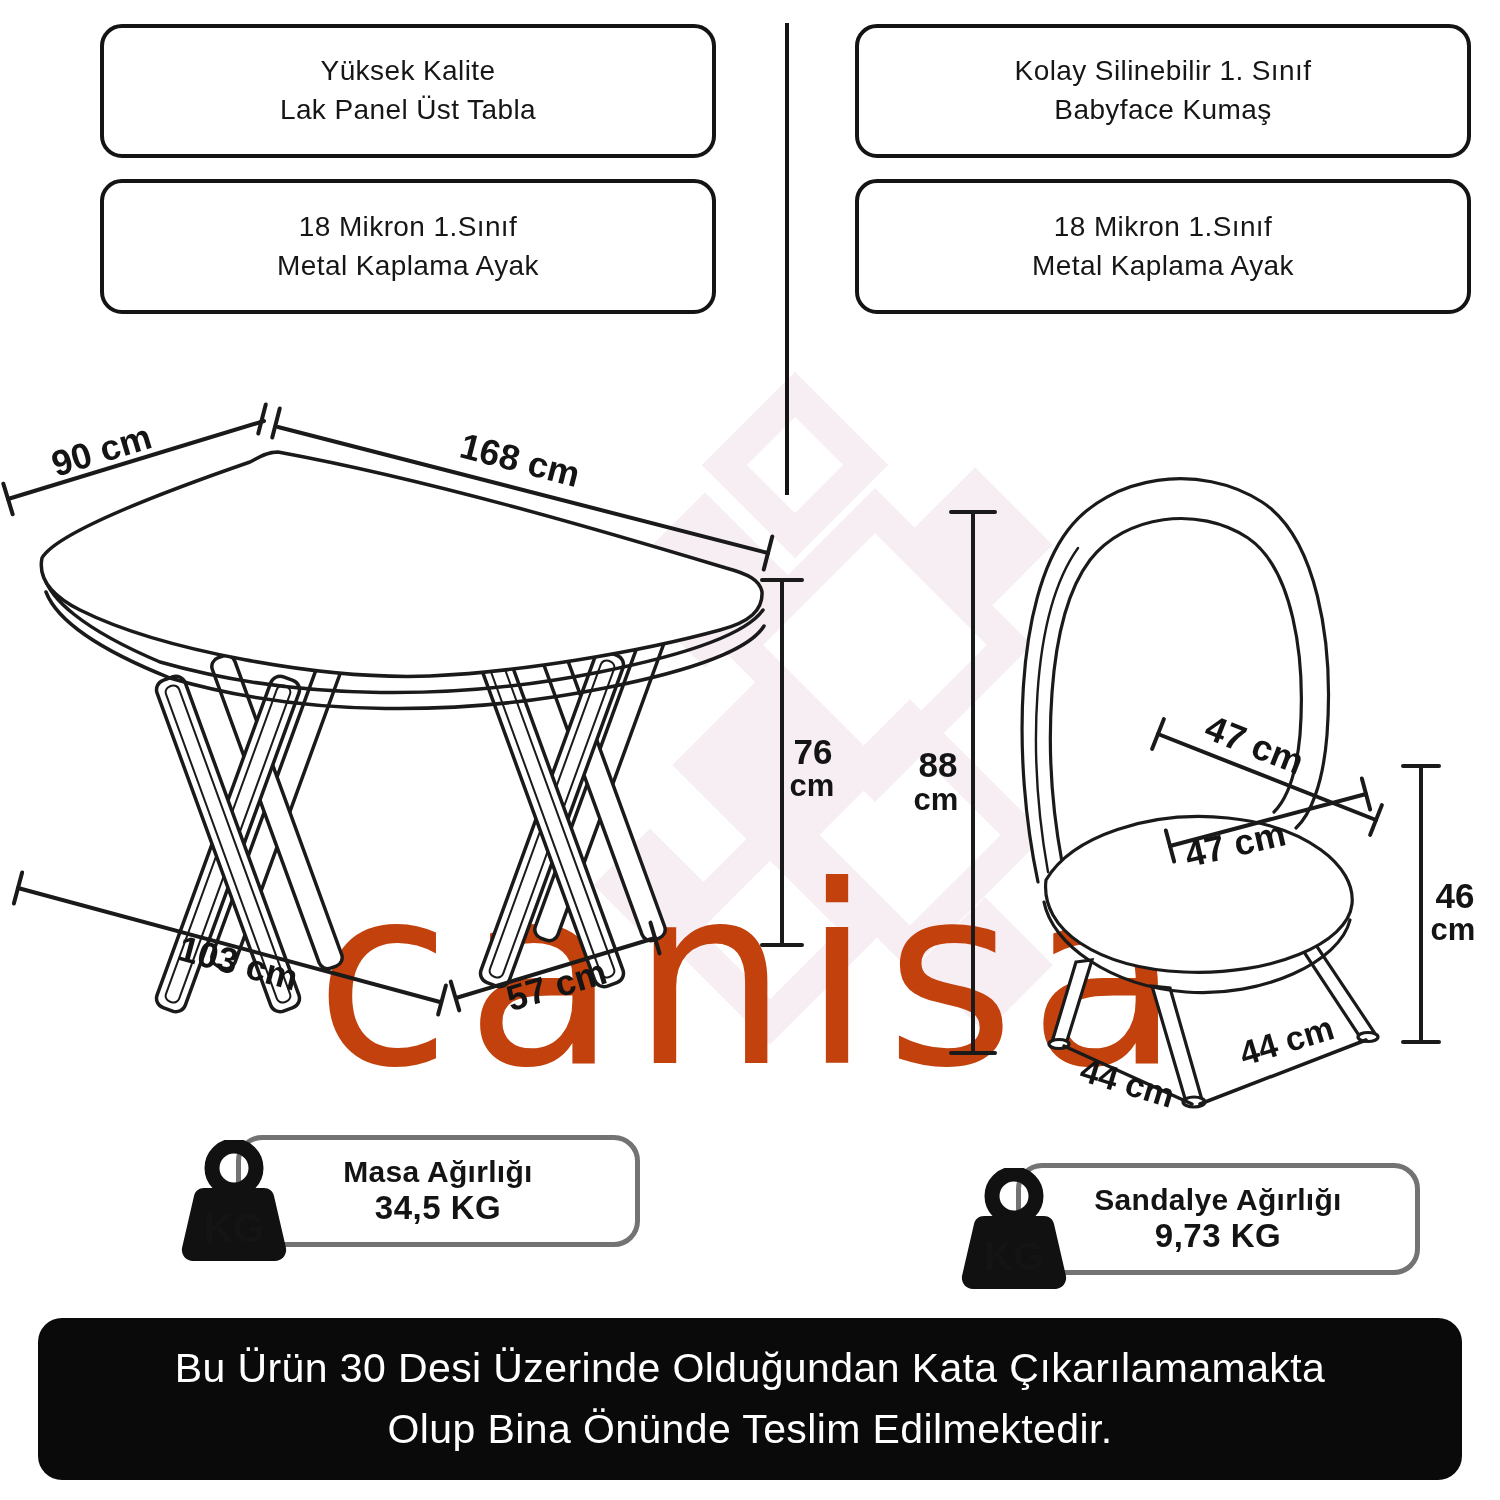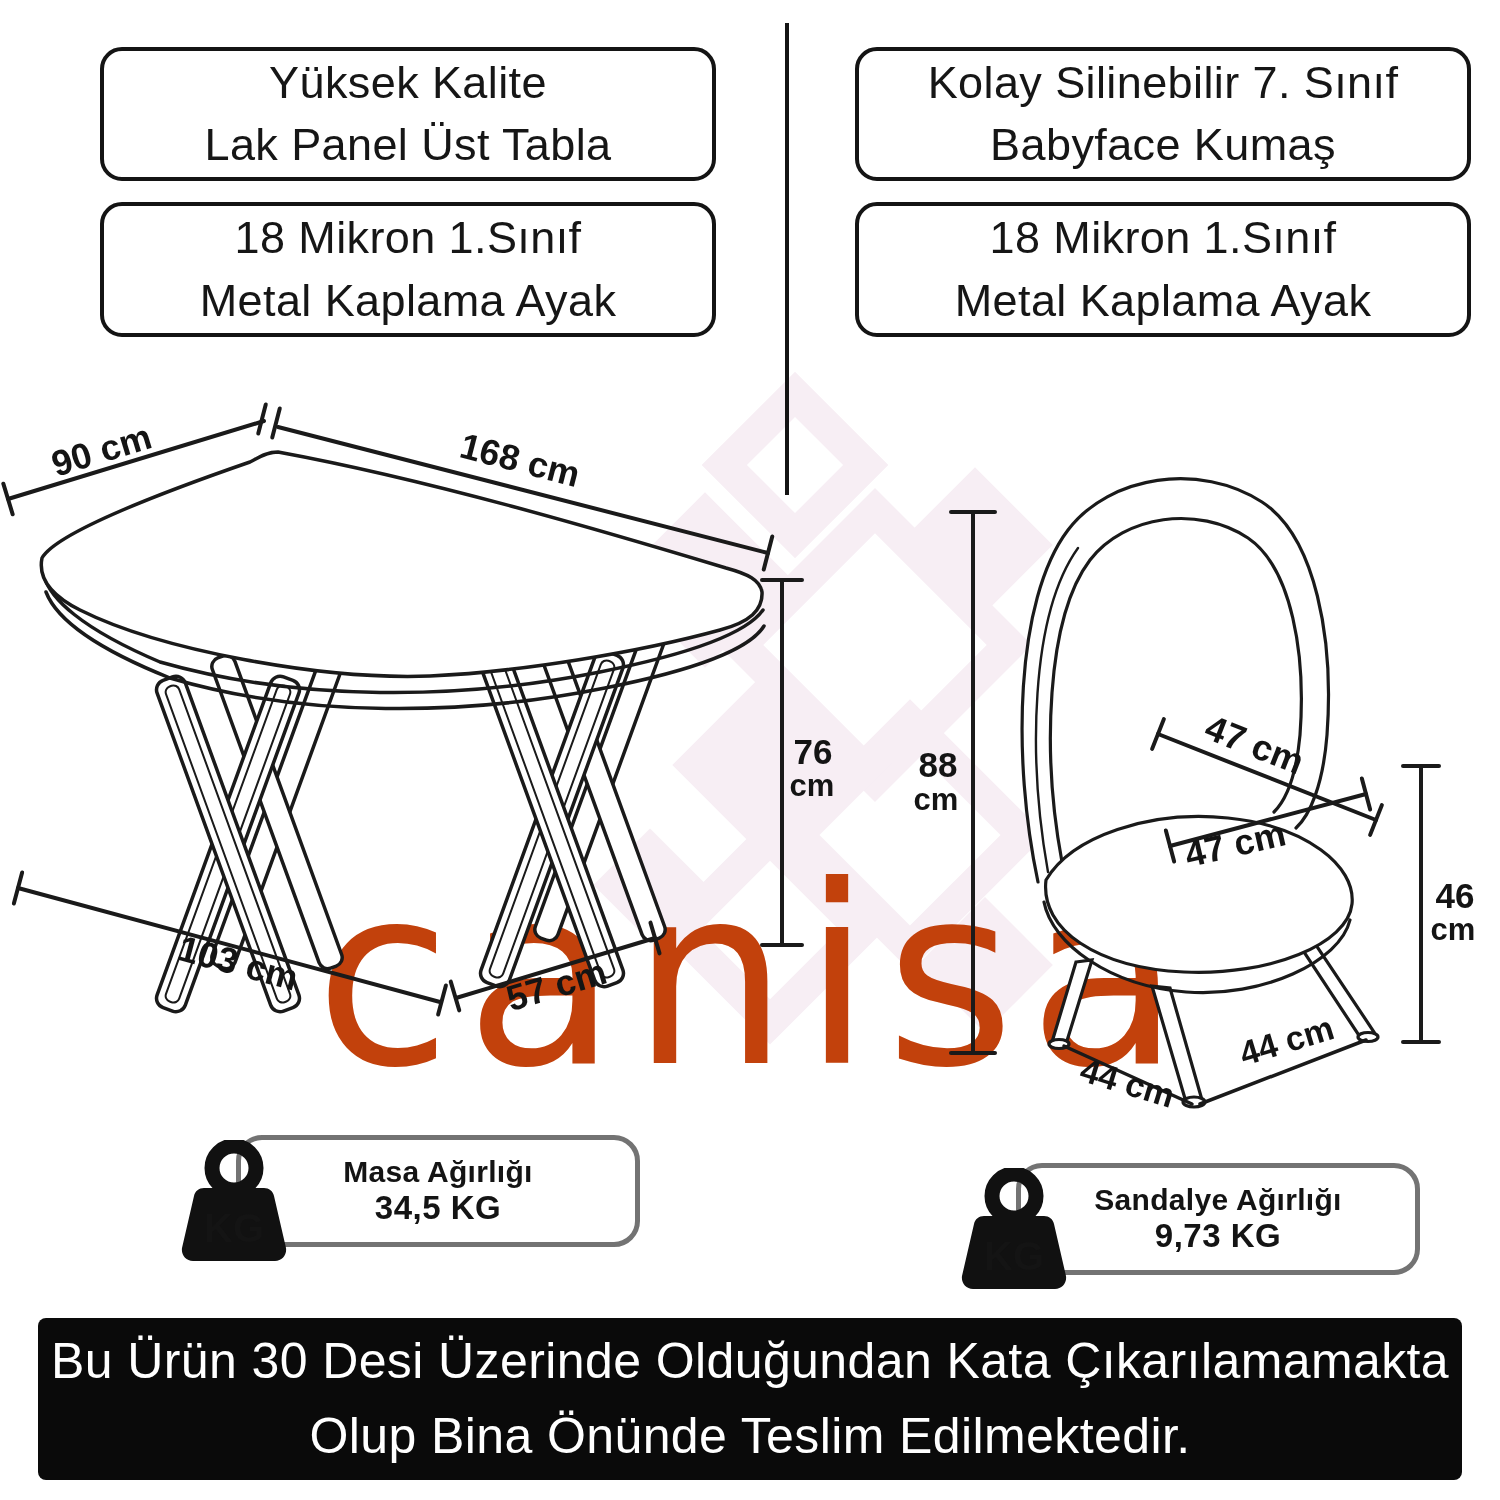--- a/index.html
+++ b/index.html
@@ -2,34 +2,34 @@
 <html><head>
 <meta charset="utf-8">
 <style>
   html,body{margin:0;padding:0;background:#fff;}
   .page{position:relative;width:1500px;height:1500px;background:#ffffff;overflow:hidden;
         font-family:"Liberation Sans",sans-serif;color:#141414;}
   .abs{position:absolute;}
   
   .feature-box{position:absolute;border:4px solid #141414;border-radius:22px;background:#fff;
         display:flex;align-items:center;justify-content:center;text-align:center;
-        font-size:45px;line-height:1.38;font-weight:500;letter-spacing:.4px;
-        white-space:pre-line;color:#161616;margin-top:23px;}
+        font-size:28px;line-height:1.38;font-weight:500;letter-spacing:.4px;
+        white-space:pre-line;color:#161616;}
   
   .badge{position:absolute;width:480px;height:135px;}
   .badge-box{position:absolute;left:56px;top:3px;width:404px;height:112px;background:#fff;
         border:5px solid #737373;border-radius:26px;box-sizing:border-box;
         display:flex;flex-direction:column;align-items:center;justify-content:center;}
   .badge-title{font-size:30px;font-weight:700;letter-spacing:.3px;}
   .badge-value{font-size:33px;font-weight:700;letter-spacing:.5px;}
   .badge-icon{position:absolute;left:0;top:8px;}
   
   .footer-banner{position:absolute;left:38px;top:1318px;width:1424px;height:162px;
-        background:#0a0a0a;border-radius:8px;display:flex;align-items:center;justify-content:center;
-        text-align:center;color:#ffffff;font-size:50px;line-height:1.5;font-weight:500;
+        background:#0a0a0a;border-radius:24px;display:flex;align-items:center;justify-content:center;
+        text-align:center;color:#ffffff;font-size:41px;line-height:1.5;font-weight:500;
         letter-spacing:.4px;white-space:pre-line;}
   
   .watermark-text{position:absolute;left:315px;top:833px;font-family:"DejaVu Sans",sans-serif;
         font-weight:normal;font-size:248px;letter-spacing:14px;color:#c2410c;user-select:none;}
   svg text{font-family:"Liberation Sans",sans-serif;font-weight:600;fill:#141414;}
 </style>
 </head>
 <body>
 
 <div class="page">
@@ -179,21 +179,21 @@
     <text x="1455" y="908" font-size="35" text-anchor="middle">46</text>
     <text x="1453" y="940" font-size="31" text-anchor="middle">cm</text>
     <text x="1124" y="1094" font-size="34" text-anchor="middle" transform="rotate(17 1124 1094)">44 cm</text>
     <text x="1290" y="1052" font-size="34" text-anchor="middle" transform="rotate(-17 1290 1052)">44 cm</text>
   </svg>
 
   <div class="feature-box" style="left:100px;top:24px;width:608px;height:126px;">Yüksek Kalite
 Lak Panel Üst Tabla</div>
   <div class="feature-box" style="left:100px;top:179px;width:608px;height:127px;">18 Mikron 1.Sınıf
 Metal Kaplama Ayak</div>
-  <div class="feature-box" style="left:855px;top:24px;width:608px;height:126px;">Kolay Silinebilir 7. Sınıf
+  <div class="feature-box" style="left:855px;top:24px;width:608px;height:126px;">Kolay Silinebilir 1. Sınıf
 Babyface Kumaş</div>
   <div class="feature-box" style="left:855px;top:179px;width:608px;height:127px;">18 Mikron 1.Sınıf
 Metal Kaplama Ayak</div>
 
   <div class="badge" style="left:180px;top:1132px;">
     <div class="badge-box">
       <div class="badge-title">Masa Ağırlığı</div>
       <div class="badge-value">34,5 KG</div>
     </div>
     <svg class="badge-icon" width="120" height="126" viewBox="0 0 120 126">

